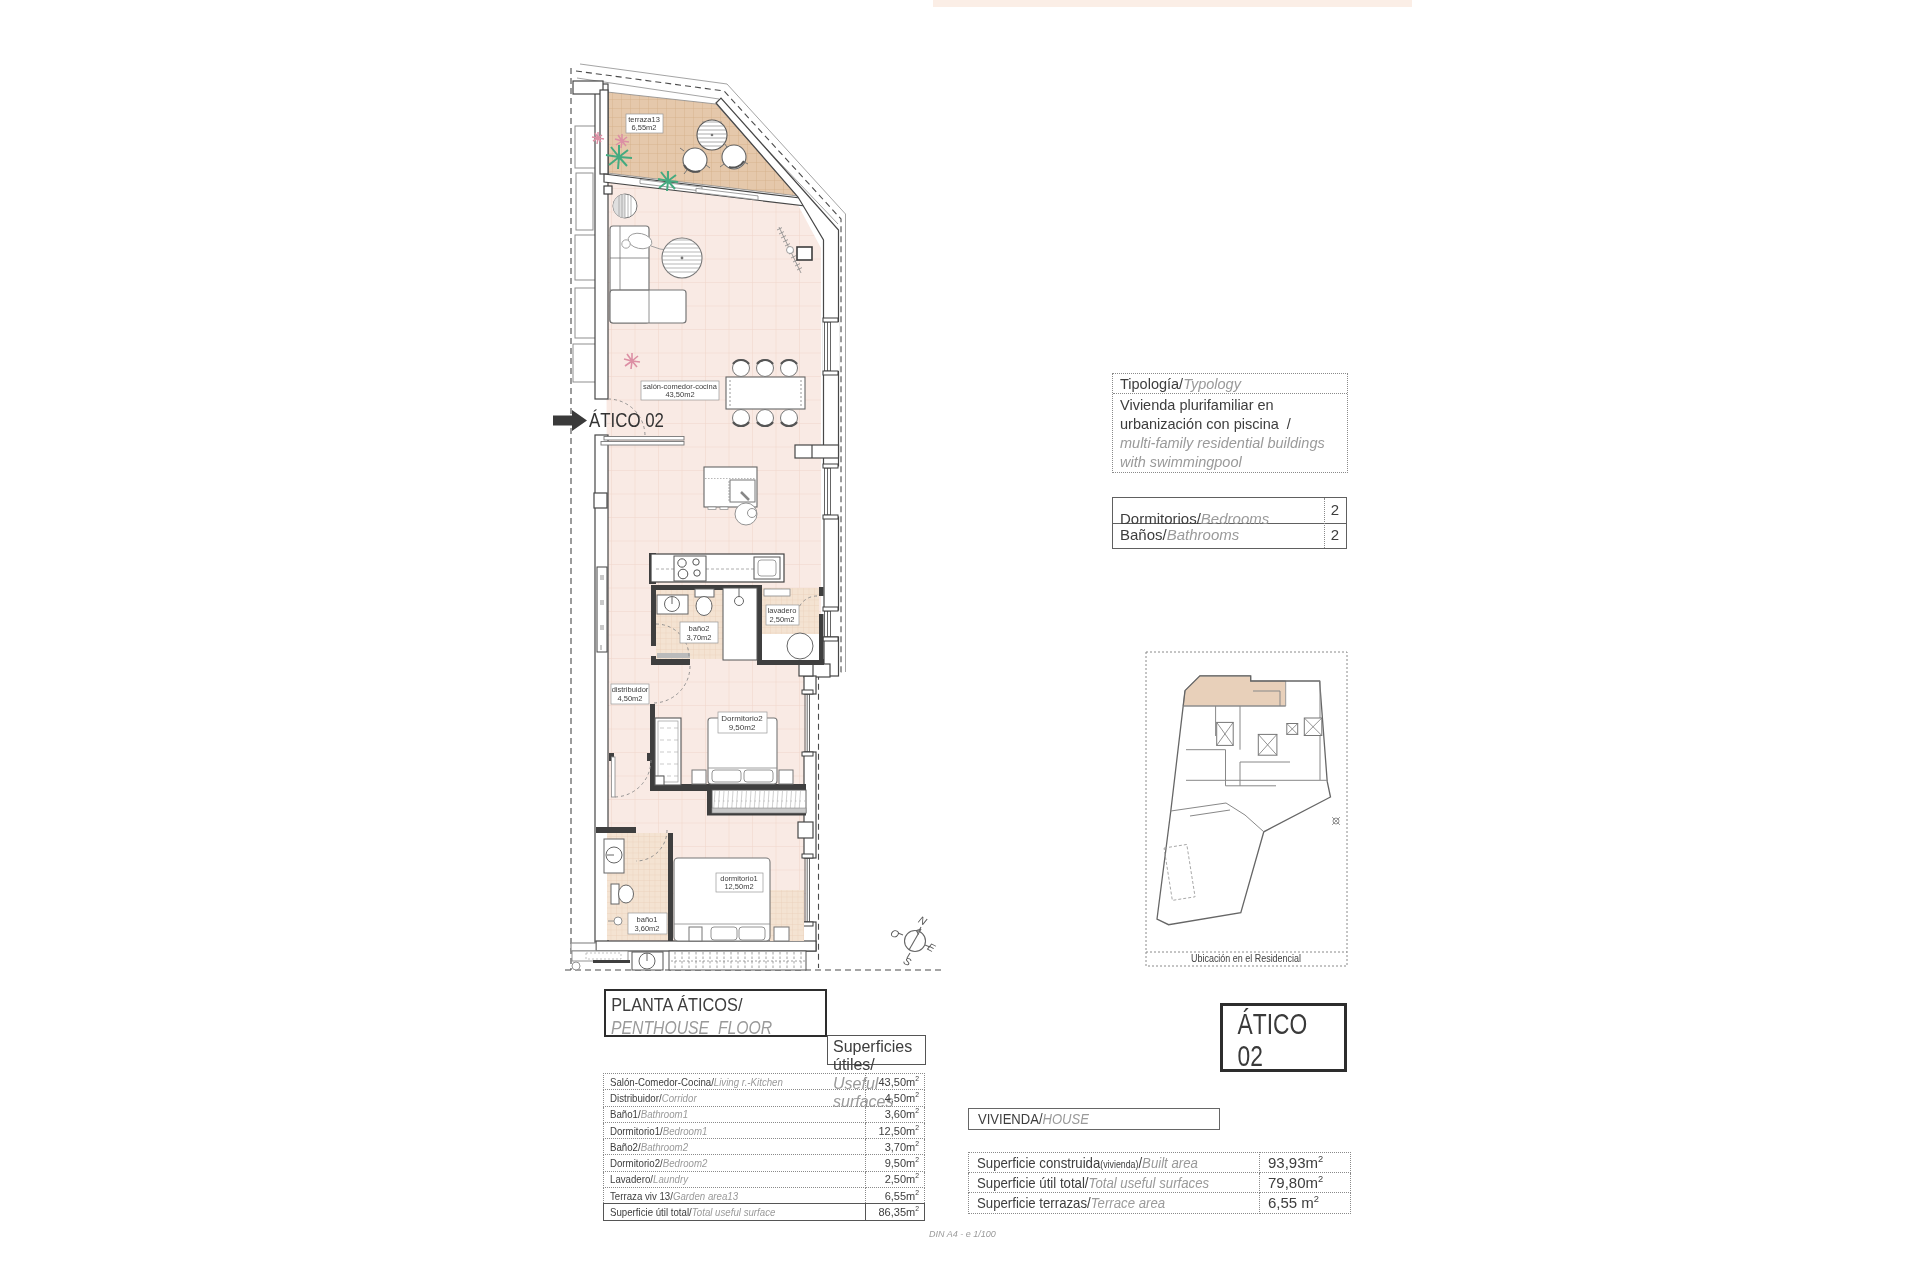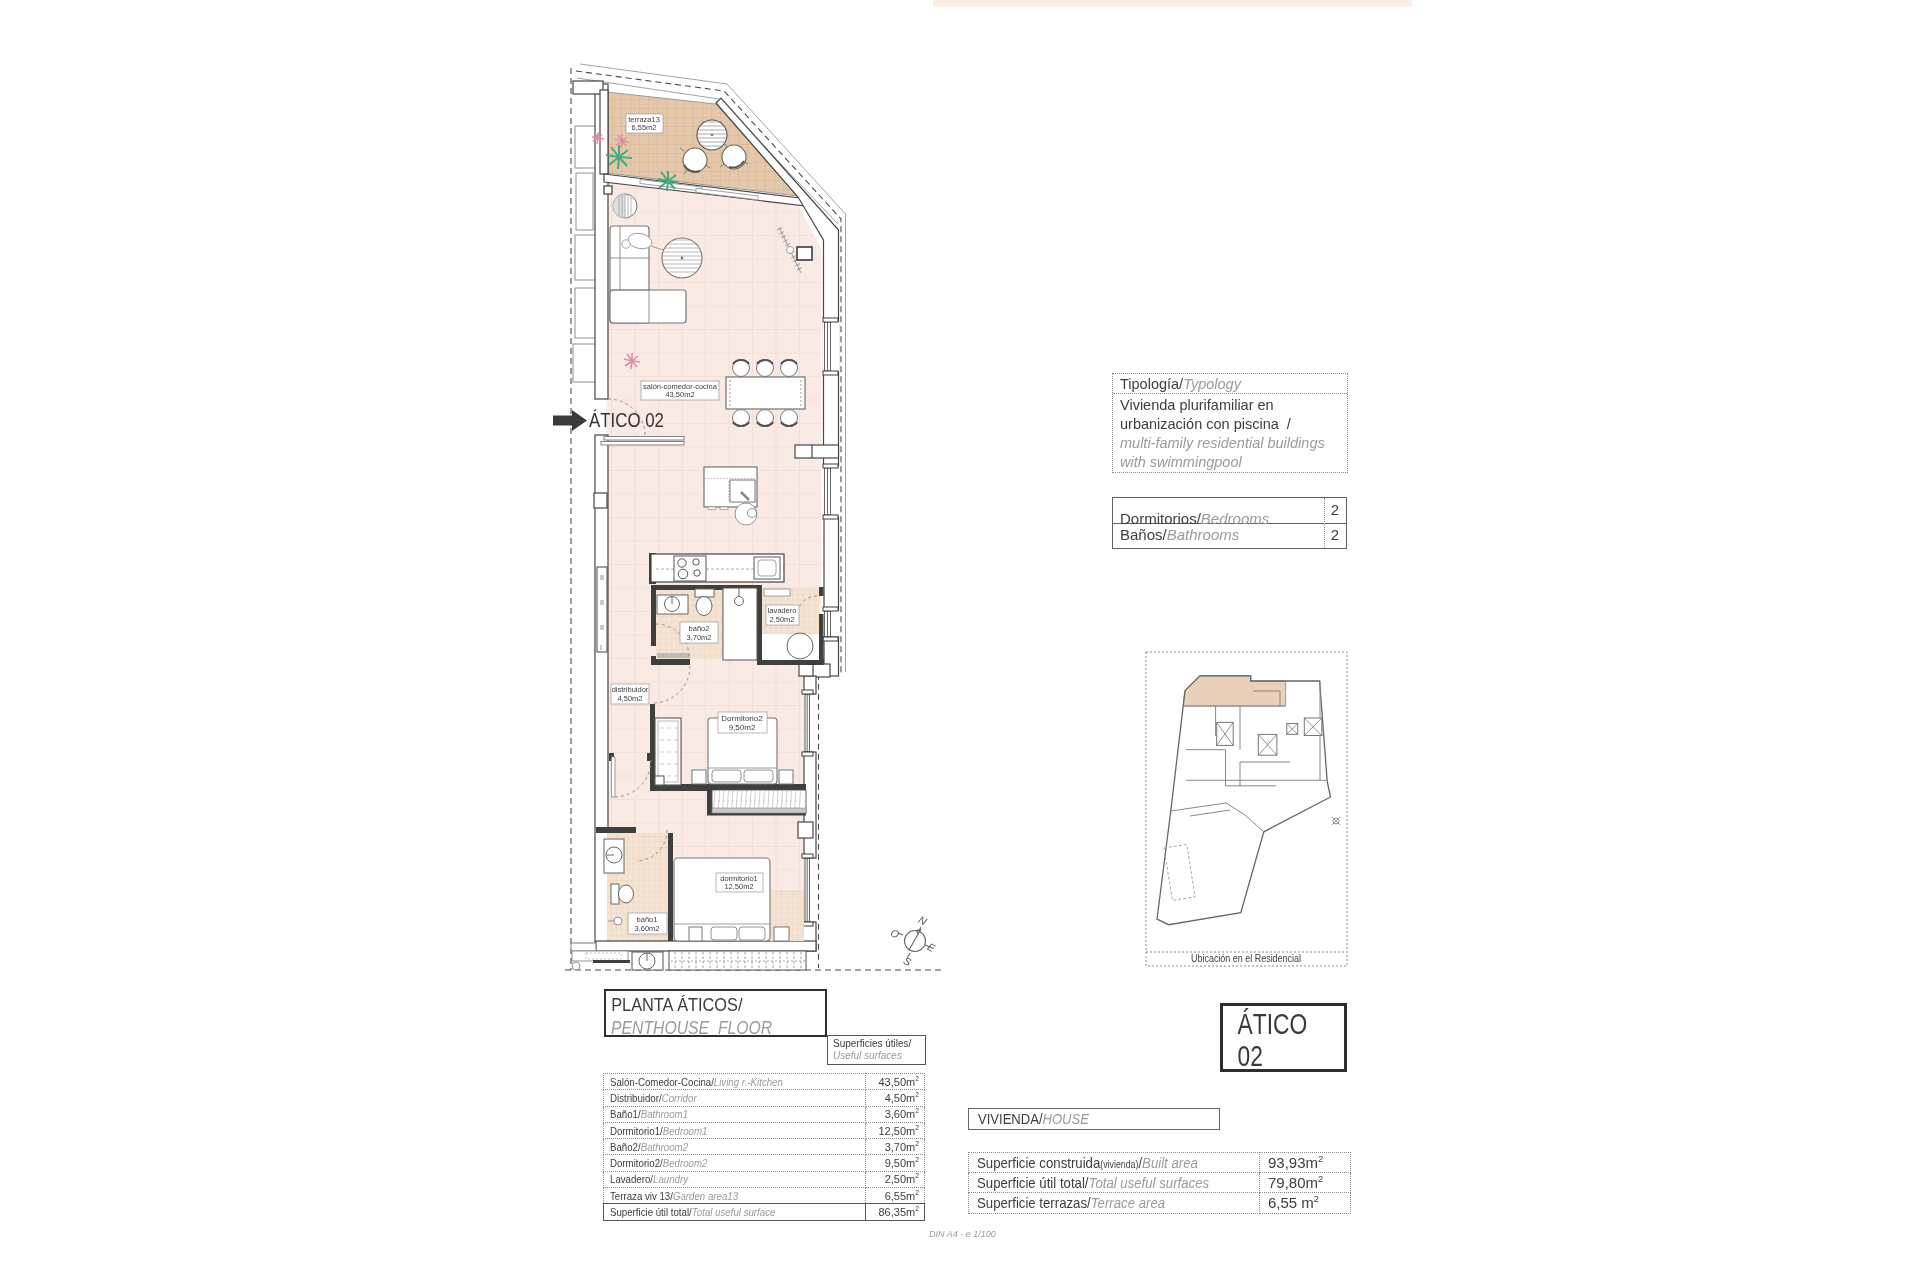--- a/index.html
+++ b/index.html
@@ -546,21 +546,21 @@
     <span class="dk" style="position:absolute;right:7px;top:2px;">2</span>
   </div>
   <div style="position:absolute;right:21px;top:0;width:0;height:100%;border-left:1px dotted #8a8a8a;"></div>
 </div>
 
 <div class="abs" style="left:604px;top:989px;width:219px;height:44px;border:2px solid #2d2d2d;font-size:19px;">
   <div class="dk" style="padding:3px 0 0 6px;transform:scaleX(0.86);transform-origin:0 0;white-space:nowrap;">PLANTA ÁTICOS/</div>
   <div class="it" style="padding:1px 0 0 6px;transform:scaleX(0.83);transform-origin:0 0;white-space:nowrap;">PENTHOUSE&nbsp; FLOOR</div>
 </div>
 
-<div class="abs" style="left:827px;top:1035px;width:97px;height:28px;border:1px solid #555;font-size:10px;">
+<div class="abs" style="left:827px;top:1035px;width:97px;height:28px;border:1px solid #555;font-size:16px;">
   <div class="dk" style="padding:2px 0 0 5px;">Superficies útiles/</div>
   <div class="it" style="padding:1px 0 0 5px;">Useful surfaces</div>
 </div>
 
 <div class="abs" style="left:603px;top:1073px;width:322px;font-size:11px;">
   <style>
     .lt{border-collapse:collapse;width:322px;}
     .lt td{border:1px dotted #8a8a8a;padding:0 4px 0 6px;height:15.3px;white-space:nowrap;}
     .lt td.v{text-align:right;width:47px;padding-right:5px;}
     .lt tr.tot td{border:1px solid #555;}

